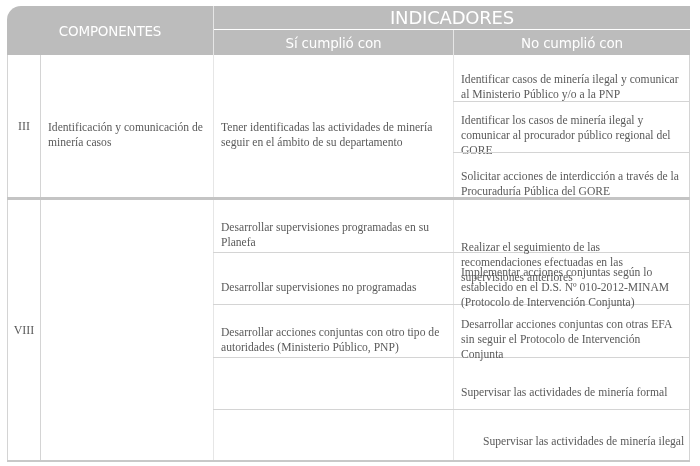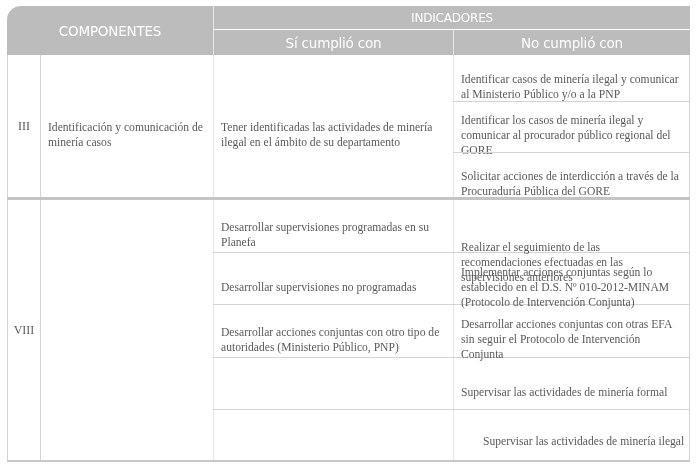--- a/index.html
+++ b/index.html
@@ -1,20 +1,20 @@
 <!DOCTYPE html>
 <html><head>
 <meta charset="utf-8">
 <style>
   html, body { margin: 0; padding: 0; background: #ffffff; }
   body { width: 700px; height: 466px; position: relative; overflow: hidden; font-family: "Liberation Serif", "DejaVu Serif", serif; color: #5a5a5a; }
   .table { position: absolute; left: 7px; top: 6px; width: 683px; height: 455px; }
   .hdr { position: absolute; background: #bcbcbc; color: #ffffff; font-family: "DejaVu Sans", "Liberation Sans", sans-serif; display: flex; align-items: center; justify-content: center; font-size: 13.5px; letter-spacing: -0.2px; }
   .hdr-comp { left: 0; top: 0; width: 206px; height: 49px; border-top-left-radius: 14px; }
-  .hdr-ind { left: 207px; top: 0; width: 476px; height: 23px; font-size: 12px; }
+  .hdr-ind { left: 207px; top: 0; width: 476px; height: 23px; font-size: 18px; }
   .hdr-si { left: 207px; top: 24px; width: 239px; height: 25px; }
   .hdr-no { left: 447px; top: 24px; width: 236px; height: 25px; }
   .cell { position: absolute; box-sizing: border-box; font-size: 11.6px; line-height: 15px; display: flex; align-items: center; padding: 17px 6px 0 7px; }
   .vline { position: absolute; width: 1px; background: #d4d4d4; }
   .hline { position: absolute; height: 1px; background: #d4d4d4; }
   .thick { position: absolute; height: 3px; background: #c4c4c4; left: 0; width: 683px; }
   .roman { justify-content: center; padding: 0; font-size: 12px; }
 </style>
 </head>
 <body>
@@ -28,21 +28,21 @@
 
   <div class="vline" style="left:0; top:49px; height:406px;"></div>
   <div class="vline" style="left:33px; top:49px; height:406px;"></div>
   <div class="vline" style="left:206px; top:0; height:455px; background:#e6e6e6;"></div>
   <div class="vline" style="left:446px; top:24px; height:431px; background:#e6e6e6;"></div>
   <div class="vline" style="left:682px; top:49px; height:406px;"></div>
   <div class="hline" style="left:0; top:454px; width:683px; height:2px; background:#c8c8c8;"></div>
 
   <div class="cell roman" style="left:1px; top:49px; width:32px; height:142px;">III</div>
   <div class="cell" style="left:34px; top:49px; width:172px; height:142px;">Identificación y comunicación de minería casos</div>
-  <div class="cell" style="left:207px; top:49px; width:239px; height:142px;">Tener identificadas las actividades de minería ilegal en el ámbito de su departamento</div>
+  <div class="cell" style="left:207px; top:49px; width:239px; height:142px;">Tener identificadas las actividades de minería seguir en el ámbito de su departamento</div>
 
   <div class="cell" style="left:447px; top:49px; width:235px; height:46px;">Identificar casos de minería ilegal y comunicar al Ministerio Público y/o a la PNP</div>
   <div class="hline" style="left:446px; top:95px; width:237px;"></div>
   <div class="cell" style="left:447px; top:96px; width:235px; height:50px;">Identificar los casos de minería ilegal y comunicar al procurador público regional del GORE</div>
   <div class="hline" style="left:446px; top:146px; width:237px;"></div>
   <div class="cell" style="left:447px; top:147px; width:235px; height:44px;">Solicitar acciones de interdicción a través de la Procuraduría Pública del GORE</div>
 
   <div class="thick" style="top:191px;"></div>
 
   <div class="cell roman" style="left:1px; top:194px; width:32px; height:260px;">VIII</div>

